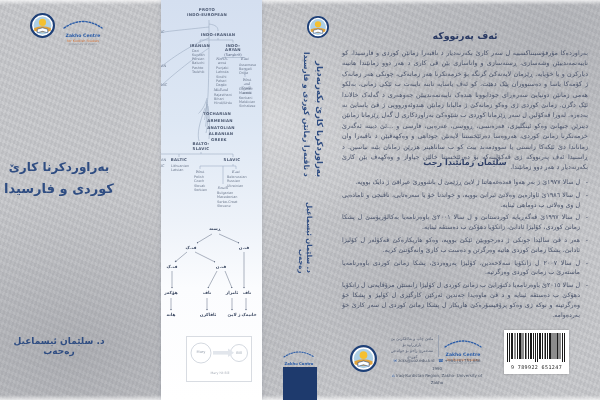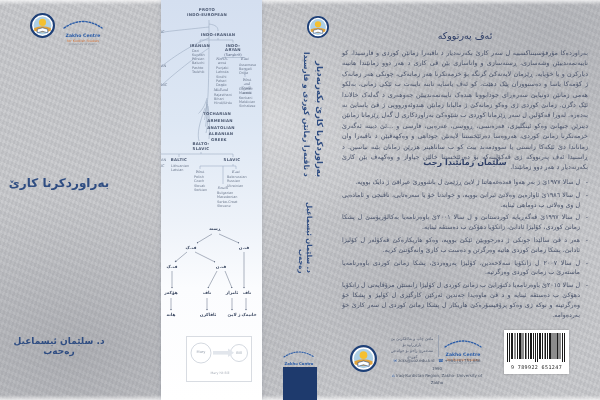--- a/index.html
+++ b/index.html
@@ -12,21 +12,21 @@
       linear-gradient(0deg,rgba(255,255,255,.7) 0,rgba(255,255,255,0) 5px),
       radial-gradient(420px 260px at 12% 88%,rgba(105,107,116,.28),transparent 62%),
       radial-gradient(500px 300px at 92% 8%,rgba(110,113,122,.22),transparent 60%),
       radial-gradient(260px 180px at 45% 30%,rgba(255,255,255,.28),transparent 60%),
       radial-gradient(300px 220px at 70% 75%,rgba(112,114,124,.18),transparent 60%),
       repeating-linear-gradient(107deg,rgba(255,255,255,.05) 0 2px,rgba(92,94,104,.05) 2px 4px),
       repeating-linear-gradient(23deg,rgba(255,255,255,.04) 0 3px,rgba(84,86,96,.05) 3px 7px);}
   .abs{position:absolute;}
   section{position:absolute;inset:0;z-index:1;}
   
-  .front-title{position:absolute;left:0;top:176px;width:118px;text-align:center;
+  .front-title{position:absolute;left:0;top:160px;width:118px;text-align:center;
     color:#2f4d82;direction:rtl;}
   .ft1{font-size:12px;font-weight:700;margin-bottom:7px;}
   .ft2{font-size:23px;font-weight:700;margin-bottom:10px;}
   .ft3{font-size:13px;font-weight:700;margin-bottom:7px;}
   .front-author{position:absolute;left:0;top:336px;width:118px;text-align:center;
     font-size:9px;font-weight:700;color:#2f4d82;direction:rtl;}
   
   .seal{display:block;}
   .zakho-logo{position:absolute;text-align:center;color:#2a5ca8;}
   .zakho-logo .zname{font-size:4.6px;font-weight:700;line-height:1.2;}
@@ -54,21 +54,21 @@
   
   .spine-vtext{position:absolute;left:292px;top:45px;height:132px;width:34px;
     writing-mode:vertical-rl;color:#2f4d82;direction:rtl;}
   .svt1{font-size:8.5px;font-weight:700;line-height:1.6;}
   .svt2{font-size:7.5px;font-weight:700;line-height:1.7;}
   .spine-author{position:absolute;left:297px;top:183px;height:90px;
     writing-mode:vertical-rl;font-size:7px;font-weight:700;color:#2f4d82;direction:rtl;}
   .navy-rect{position:absolute;left:283px;top:367px;width:34px;height:33px;background:#1e3a6d;}
   
   .back-head{position:absolute;left:342px;top:30px;width:246px;text-align:center;
-    font-size:9.5px;font-weight:400;color:#2a3a63;direction:rtl;}
+    font-size:9.5px;font-weight:700;color:#2a3a63;direction:rtl;}
   .back-par{position:absolute;left:342px;top:48px;width:246px;direction:rtl;
     text-align:justify;font-size:6.4px;line-height:10.4px;color:#48526a;}
   .bio-head{position:absolute;left:342px;top:158px;width:246px;text-align:center;
     font-size:8px;font-weight:700;color:#2f3f66;direction:rtl;}
   .bio-list{position:absolute;left:342px;top:177px;width:246px;direction:rtl;
     font-size:6.3px;line-height:9.8px;color:#48526a;}
   .bio-item{position:relative;padding-right:8px;margin-bottom:3px;text-align:justify;}
   .bio-item::before{content:"-";position:absolute;right:0;top:0;}
   .note{position:absolute;left:388px;top:336px;width:48px;text-align:center;direction:rtl;
     font-size:3.9px;line-height:1.5;color:#5a6478;}
@@ -98,20 +98,21 @@
       <svg width="46" height="12" viewBox="0 0 46 12">
         <path d="M4,11 Q23,-2 42,11" fill="none" stroke="#2a5ca8" stroke-width="1.4" stroke-dasharray="1.6 1.7" stroke-linecap="round"></path>
       </svg>
       <div class="zname">Zakho Centre</div>
       <div class="zsub">for Kurdish Studies</div>
       <div class="zsub2">University of Zakho</div>
     </div>
 
     <div class="front-title">
       <div class="ft1">بەراوردکرنا کارێ</div>
+      <div class="ft3">کوردی و فارسیدا</div>
     </div>
     <div class="front-author">د. سلێمان ئیسماعیل رەجەب</div>
   </section>
 
   <div class="panel">
 
     <svg style="top:0" width="101" height="215" viewBox="0 0 101 215">
       <g fill="none" stroke="#93a2b8" stroke-width="0.5">
         <path d="M48,20 C48,45 48,75 47,95 C46.5,103 45.5,108 44,112"></path>
         <path d="M48,24 C55,25 57,27 57,31"></path>

